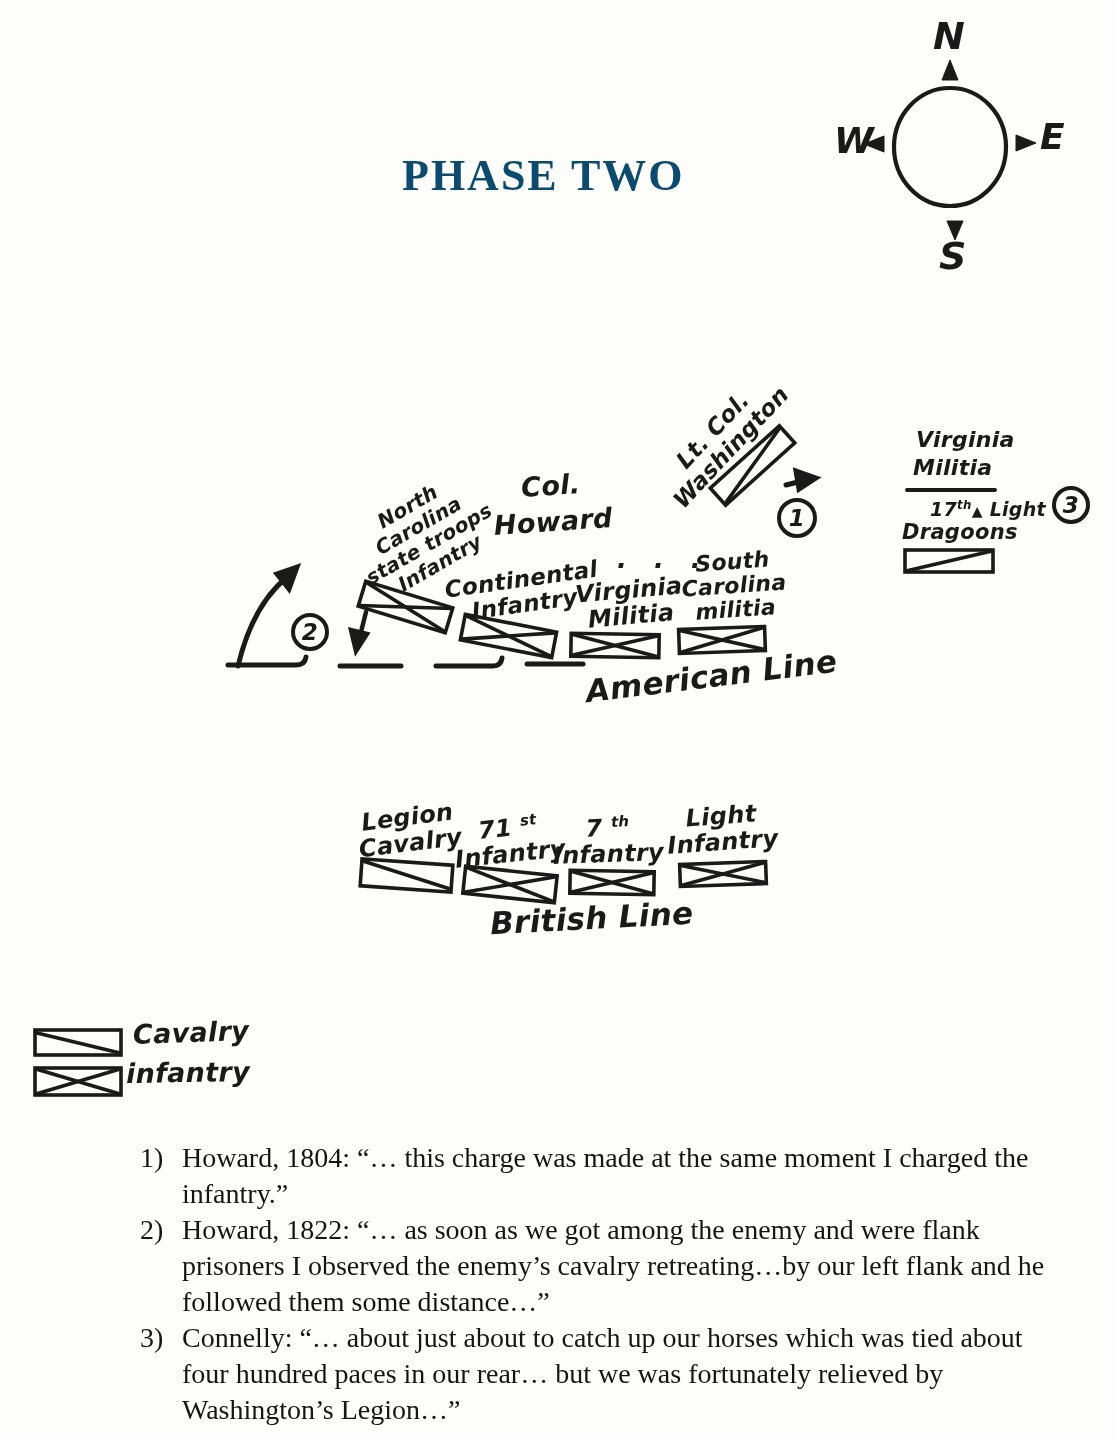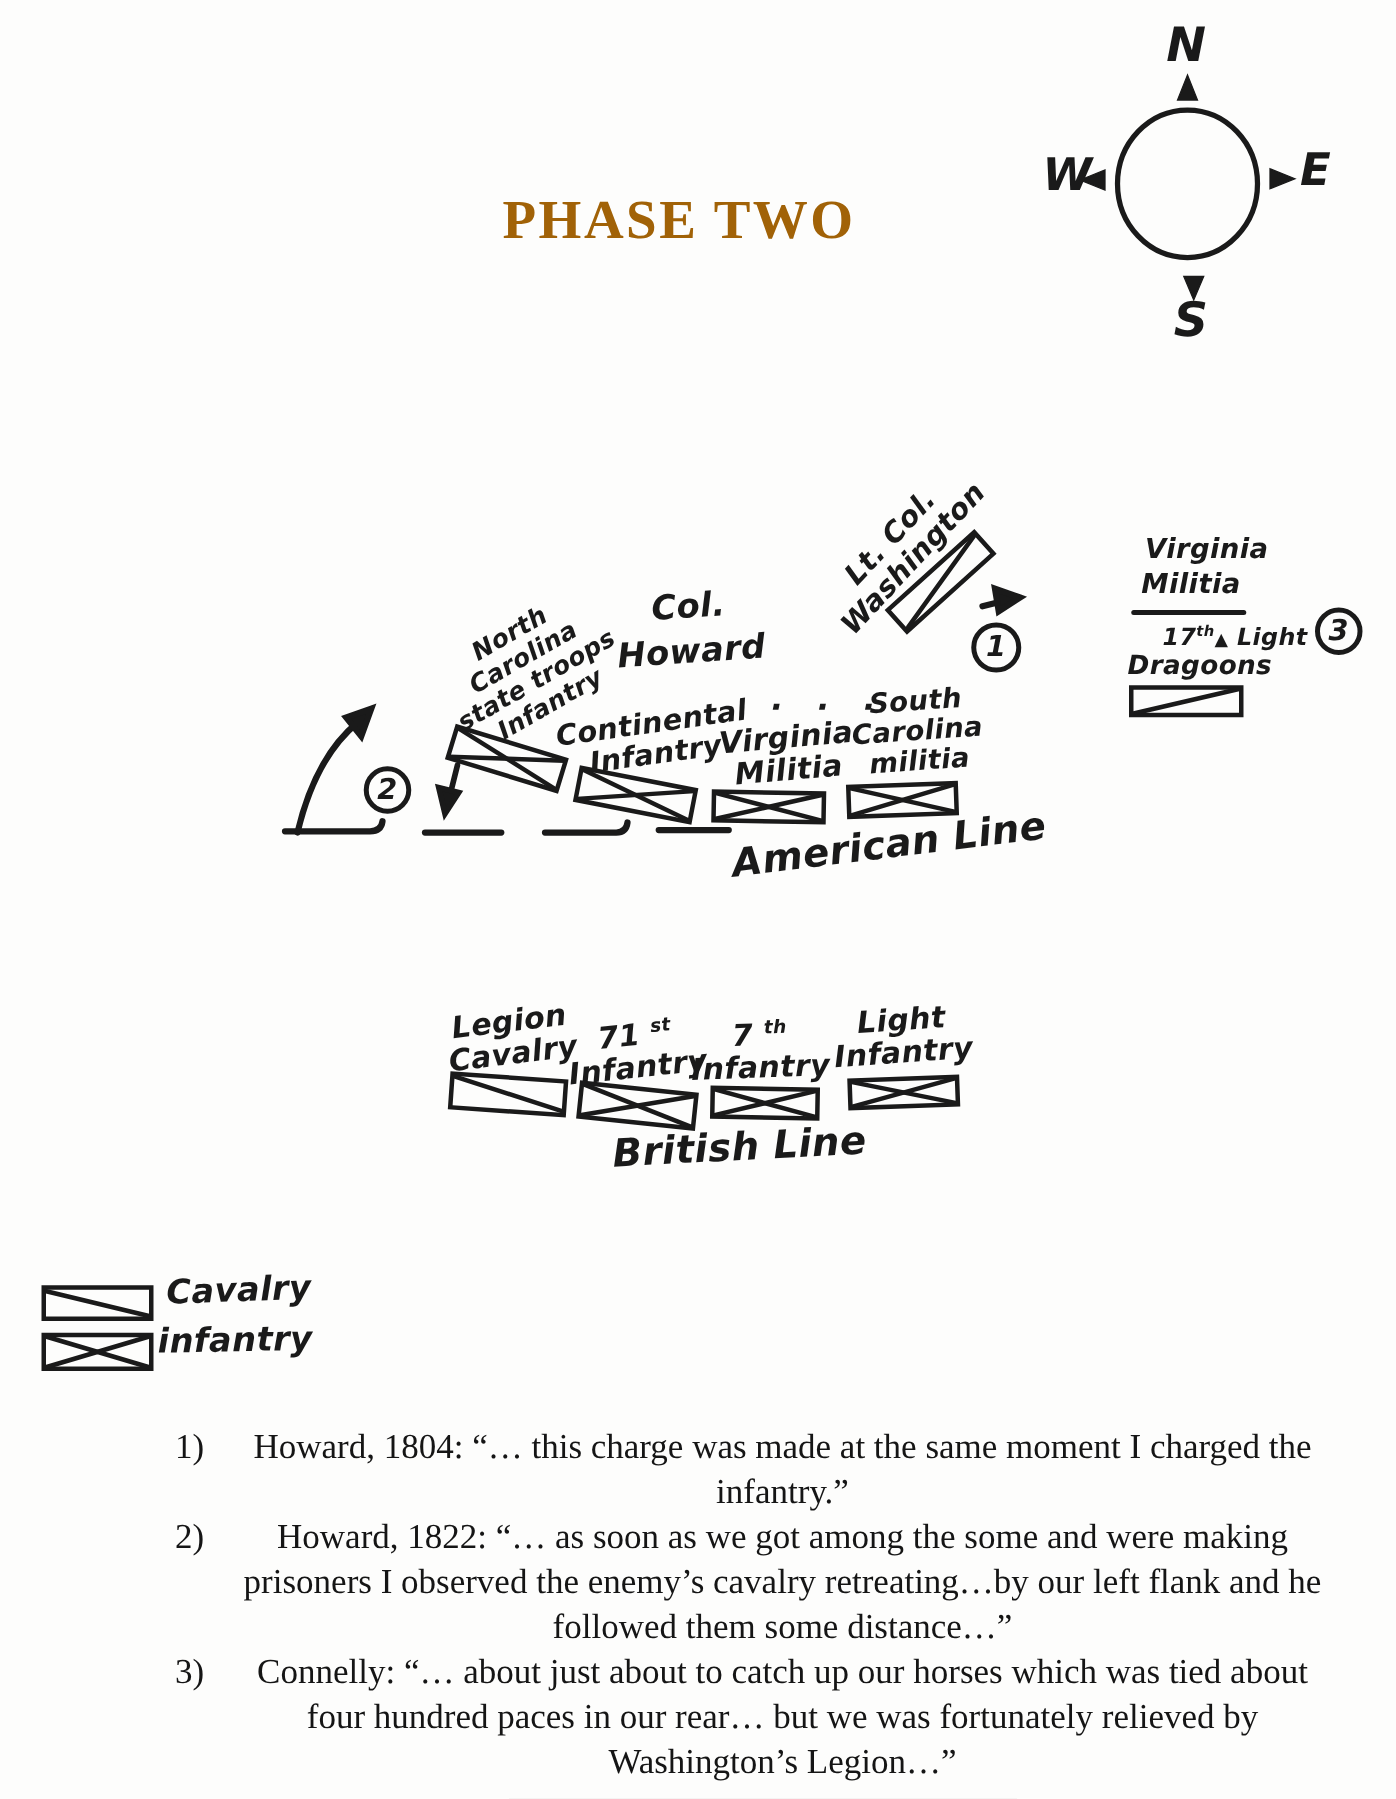--- a/index.html
+++ b/index.html
@@ -10,39 +10,39 @@
   }
   .abs { position:absolute; }
   .hand {
     font-family:"DejaVu Sans", sans-serif;
     font-style:italic; font-weight:700; color:#1a1a1a;
     letter-spacing:0.3px; line-height:1.08;
   }
   .unit-label { text-align:center; white-space:nowrap; }
   .title {
     font-family:"Liberation Serif", serif; font-weight:700;
-    font-size:44px; letter-spacing:2px; color:#a16207;
+    font-size:44px; letter-spacing:2px; color:#0c4a6e;
   }
   .circle-marker {
     box-sizing:border-box; width:40px; height:40px; border:4px solid #1a1a1a;
     border-radius:50%; display:flex; align-items:center; justify-content:center;
     font-size:23px; background:transparent;
   }
   svg.ubox { overflow:visible; }
   svg.ubox rect, svg.ubox line { stroke:#1a1a1a; stroke-width:3.6; fill:none; stroke-linecap:round; }
   .stroke-layer { left:0; top:0; pointer-events:none; }
   .stroke-layer path, .stroke-layer line, .stroke-layer ellipse {
     stroke:#1a1a1a; fill:none; stroke-linecap:round;
   }
   .stroke-layer polygon { fill:#1a1a1a; stroke:#1a1a1a; }
   .compass-letter { font-size:36px; }
   .notes { left:140px; top:1140px; width:930px; }
   .note { display:flex; font-size:28px; line-height:36px; color:#151515; }
   .note .num { width:42px; flex:none; }
-  .note .txt { flex:1;text-align:center; }
+  .note .txt { flex:1; }
   .sup { font-size:0.62em; vertical-align:super; }
   .dots { font-size:26px; letter-spacing:9px; font-weight:700; }
 </style>
 </head>
 <body>
 
 <div class="page">
 
   <div class="abs title" style="left:402px; top:150px;">PHASE TWO</div>
 
@@ -207,21 +207,21 @@
   </svg>
   <div class="abs hand" style="left:126px; top:1058px; font-size:27px; transform:rotate(-1deg);">infantry</div>
 
   <div class="abs notes">
     <div class="note">
       <span class="num">1)</span>
       <span class="txt">Howard, 1804:  “… this charge was made at the same moment I charged the infantry.”</span>
     </div>
     <div class="note">
       <span class="num">2)</span>
-      <span class="txt">Howard, 1822:  “… as soon as we got among the some and were making prisoners I observed the enemy’s cavalry retreating…by our left flank and he followed them some distance…”</span>
+      <span class="txt">Howard, 1822:  “… as soon as we got among the enemy and were flank prisoners I observed the enemy’s cavalry retreating…by our left flank and he followed them some distance…”</span>
     </div>
     <div class="note">
       <span class="num">3)</span>
       <span class="txt">Connelly:  “… about just about to catch up our horses which was tied about four hundred paces in our rear… but we was fortunately relieved by Washington’s Legion…”</span>
     </div>
   </div>
 
 </div>
 
 </body></html>

